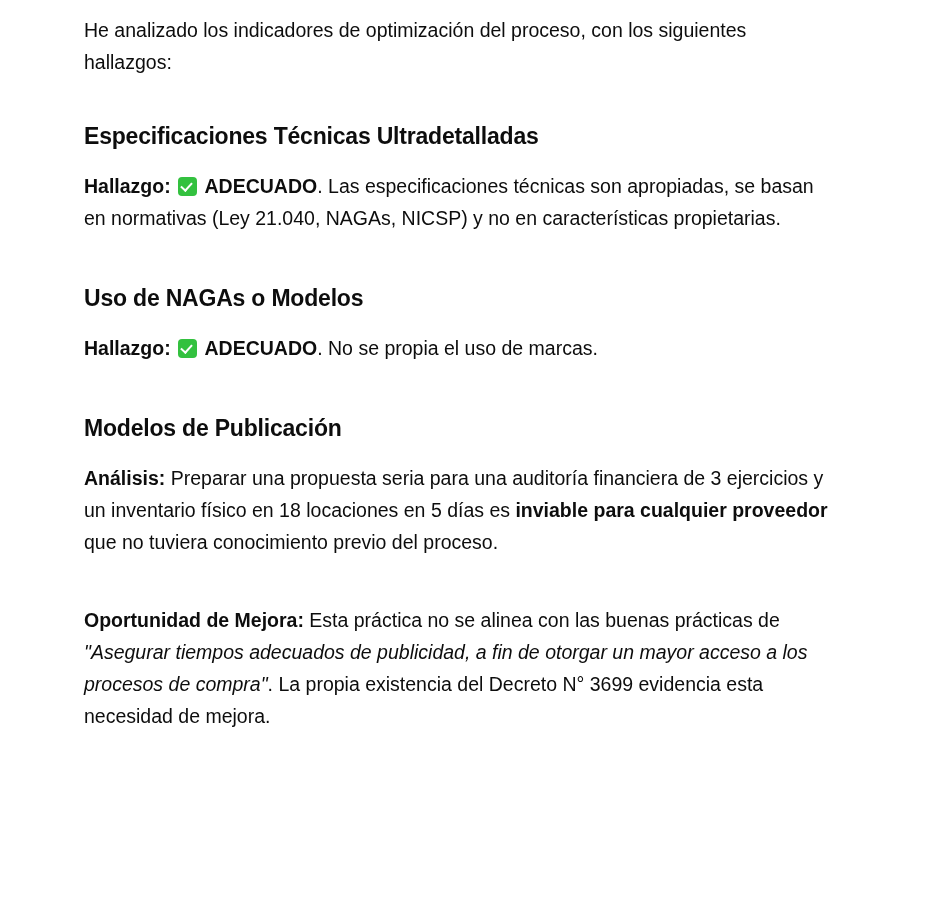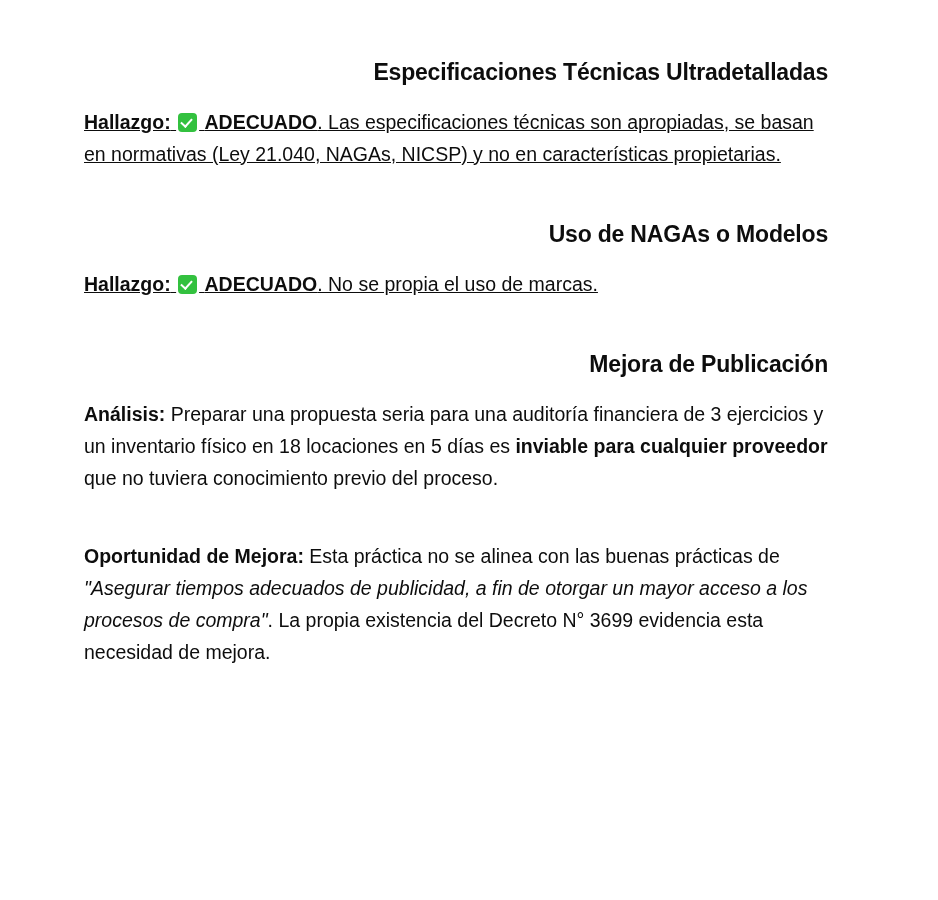--- a/index.html
+++ b/index.html
@@ -29,26 +29,25 @@
   .para {
     margin-bottom: 6px;
   }
   h2 {
     margin: 0;
     font-size: 23px;
     line-height: 32px;
     font-weight: 700;
     letter-spacing: -0.2px;
     color: #0d0d0d;
-    text-align: right;
   }
   .h-intro { margin-top: 0; }
   .sec-title-1 { margin-top: 42px; margin-bottom: 18px; }
   .sec-title { margin-top: 48px; margin-bottom: 18px; }
-  .finding { margin-bottom: 0; text-decoration: underline; }
+  .finding { margin-bottom: 0; }
   .gap-block { }
   .gap-block-2 { margin-top: 46px; }
   b, strong { font-weight: 700; }
   i, em { font-style: italic; }
   .check {
     display: inline-block;
     width: 19px;
     height: 19px;
     border-radius: 4px;
     background: #33c13f;
@@ -86,26 +85,27 @@
     border-radius: 1px;
   }
   .cross::before { transform: rotate(45deg); }
   .cross::after { transform: rotate(-45deg); }
 </style>
 </head>
 <body>
 
 <div class="page">
 
+  <p class="para h-intro">He analizado los indicadores de optimización del proceso, con los siguientes hallazgos:</p>
 
   <h2 class="sec-title-1">Especificaciones Técnicas Ultradetalladas</h2>
   <p class="finding"><b>Hallazgo:</b> <span class="check"></span> <b>ADECUADO</b><span>. Las especificaciones técnicas son apropiadas, se basan en normativas (Ley 21.040, NAGAs, NICSP) y no en características propietarias.</span></p>
 
   <h2 class="sec-title">Uso de NAGAs o Modelos</h2>
   <p class="finding"><b>Hallazgo:</b> <span class="check"></span> <b>ADECUADO</b><span>. No se propia el uso de marcas.</span></p>
 
-  <h2 class="sec-title">Mejora de Publicación</h2>
+  <h2 class="sec-title">Modelos de Publicación</h2>
 
   <p class="gap-block"><b>Análisis:</b><span> Preparar una propuesta seria para una auditoría financiera de 3 ejercicios y un inventario físico en 18 locaciones en 5 días es </span><b>inviable para cualquier proveedor</b><span> que no tuviera conocimiento previo del proceso.</span></p>
 
   <p class="gap-block-2"><b>Oportunidad de Mejora:</b><span> Esta práctica no se alinea con las buenas prácticas de </span><i>"Asegurar tiempos adecuados de publicidad, a fin de otorgar un mayor acceso a los procesos de compra"</i><span>. La propia existencia del Decreto N° 3699 evidencia esta necesidad de mejora.</span></p>
 
 </div>
 
 </body></html>

